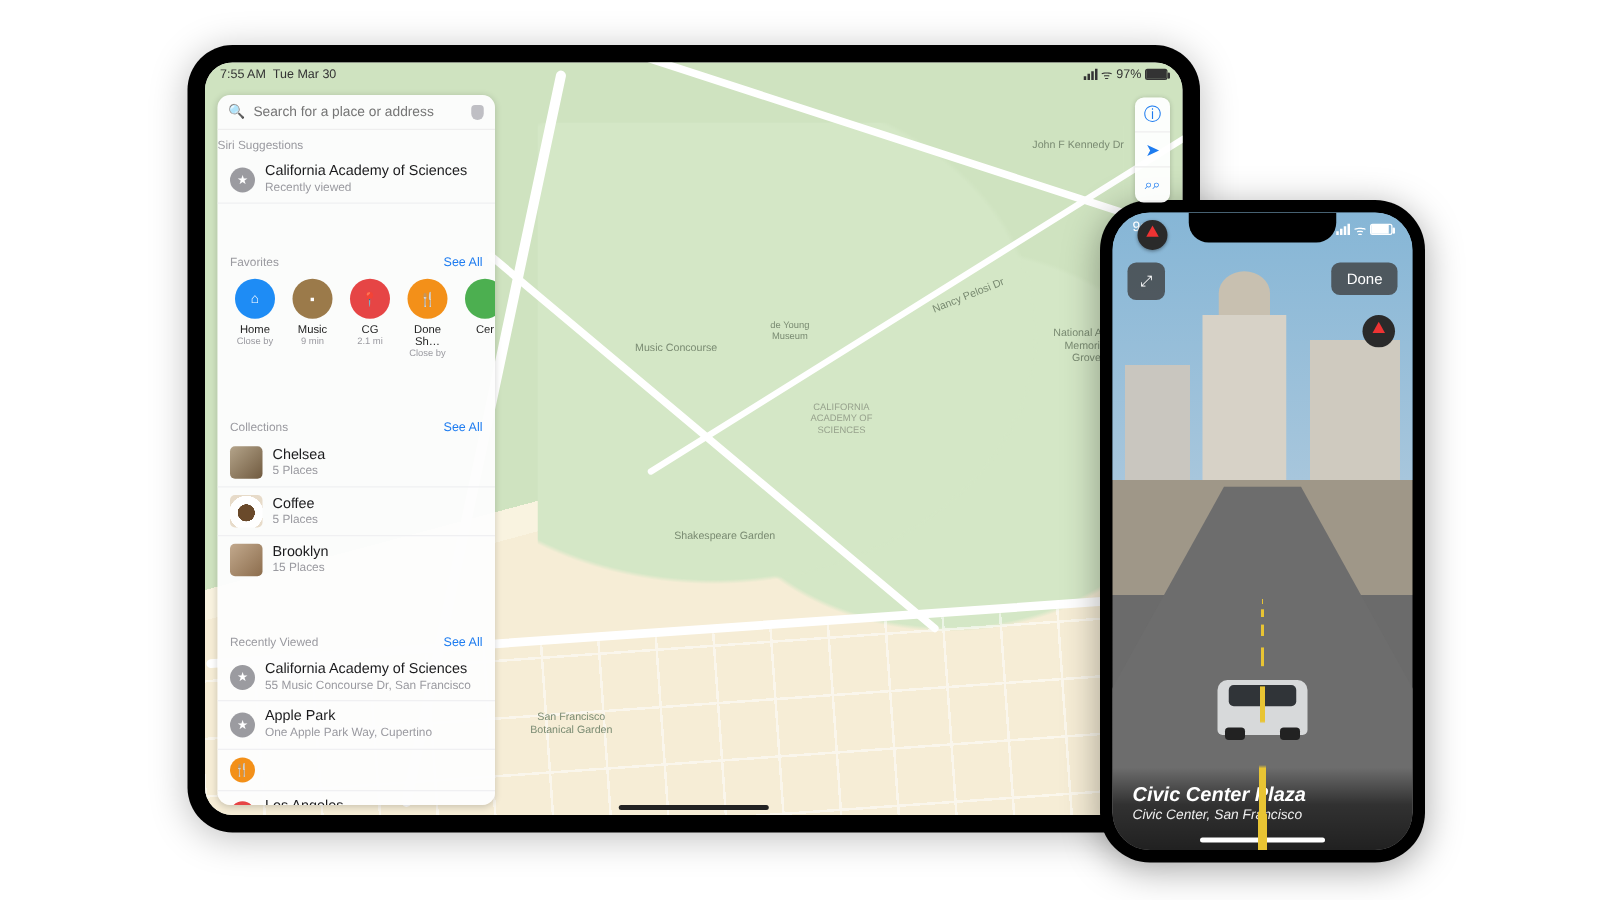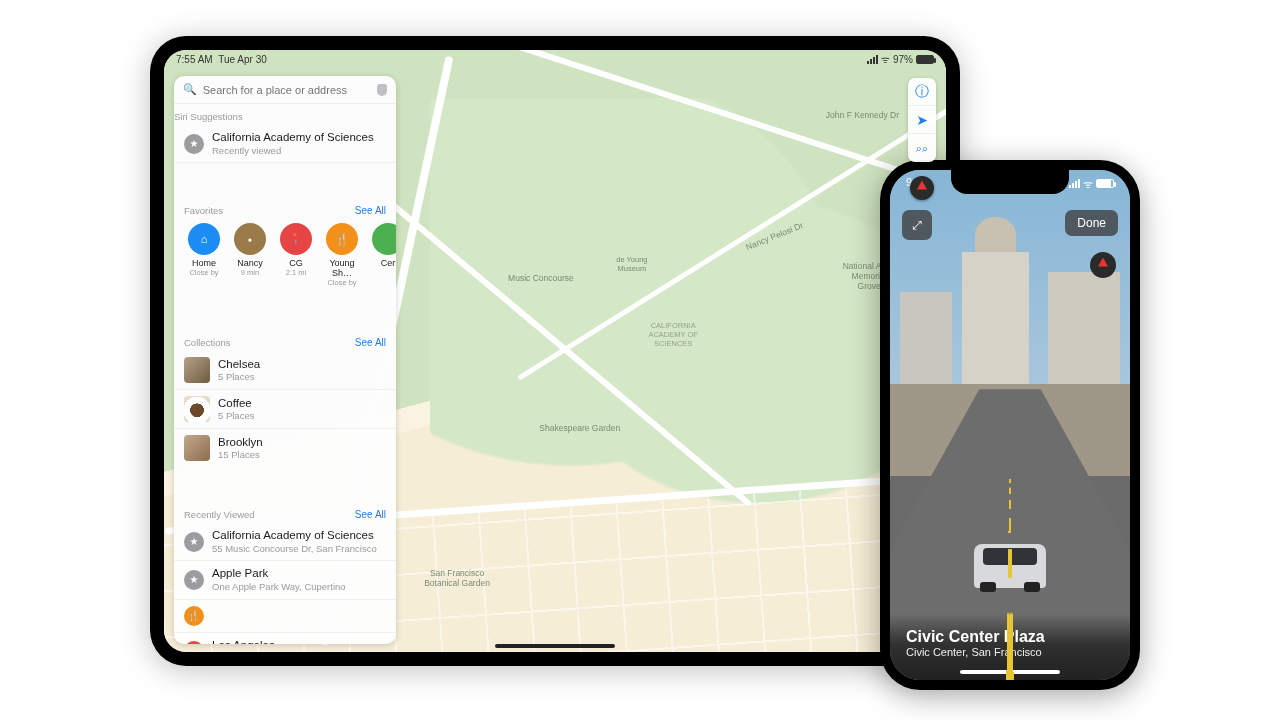--- a/index.html
+++ b/index.html
@@ -110,21 +110,21 @@
   .car{position:absolute;left:50%;bottom:18%;transform:translateX(-50%);width:72px;height:44px;background:#d7d9da;border-radius:8px 8px 4px 4px;}
   .car::before{content:"";position:absolute;left:12%;top:8%;width:76%;height:40%;background:#303438;border-radius:4px;}
   .car::after{content:"";position:absolute;left:8%;bottom:-4px;width:16px;height:10px;background:#222;border-radius:3px;box-shadow: 44px 0 #222;}
 
   .chip{position:absolute;top:40px;background:rgba(60,60,60,.78);color:#fff;border-radius:7px;font-size:12px;display:flex;align-items:center;justify-content:center;z-index:4;}
   .chip.collapse{left:12px;width:30px;height:30px;}
   .chip.done{right:12px;padding:6px 12px;}
   .ph-compass{position:absolute;right:14px;top:82px;width:26px;height:26px;border-radius:13px;background:#2a2a2a;z-index:4;}
   .ph-compass::after{content:"";position:absolute;left:50%;top:50%;width:0;height:0;border:5px solid transparent;border-bottom:9px solid #e33;transform:translate(-50%,-90%);}
 
-  .caption{position:absolute;left:0;right:0;bottom:0;padding:14px 16px 22px;color:#fff; background:linear-gradient(transparent, rgba(0,0,0,.55) 45%, rgba(0,0,0,.7)); z-index:4;}
+  .caption{position:absolute;left:0;right:0;bottom:0;padding:14px 16px 22px;color:#fff; background:linear-gradient(transparent, rgba(0,0,0,.55) 45%, rgba(0,0,0,.7)); z-index:4;font-style:italic;}
   .caption .t{font-size:16px;font-weight:600;}
   .caption .s{font-size:11px;opacity:.92;}
   .iphone .home-indicator{background:#fff;width:100px;bottom:6px;}
 
   .signal{display:inline-flex;gap:1px;align-items:flex-end;}
   .signal i{width:2px;background:currentColor;display:block;}
   .signal i:nth-child(1){height:3px}.signal i:nth-child(2){height:5px}.signal i:nth-child(3){height:7px}.signal i:nth-child(4){height:9px}
   .batt{width:18px;height:9px;border:1px solid currentColor;border-radius:2px;position:relative;}
   .batt::after{content:"";position:absolute;right:-3px;top:2px;width:2px;height:5px;background:currentColor;border-radius:1px;}
   .batt i{display:block;height:100%;background:currentColor;}
@@ -146,21 +146,21 @@
       <span class="maplabel" style="right:18%;top:30%;transform:rotate(-22deg)">Nancy Pelosi Dr</span>
       <span class="maplabel" style="left:44%;top:37%">Music Concourse</span>
       <span class="maplabel" style="left:48%;top:62%">Shakespeare Garden</span>
       <span class="maplabel" style="left:60%;top:45%;max-width:80px;white-space:normal;text-align:center;font-size:7.5px;color:#97a28d">CALIFORNIA ACADEMY OF SCIENCES</span>
       <span class="maplabel" style="left:33%;top:86%;white-space:normal;max-width:70px;text-align:center">San Francisco Botanical Garden</span>
       <span class="maplabel" style="right:6%;top:35%;white-space:normal;max-width:60px;text-align:center">National AIDS Memorial Grove</span>
       <span class="maplabel" style="left:56%;top:34%;white-space:normal;max-width:60px;text-align:center;font-size:7.5px">de Young Museum</span>
     </div>
 
     <div class="statusbar">
-      <div><span>7:55 AM</span>&nbsp;&nbsp;<span>Tue Apr 30</span></div>
+      <div><span>7:55 AM</span>&nbsp;&nbsp;<span>Tue Mar 30</span></div>
       <div class="right">
         <span class="signal">
             <i></i>
             <i></i>
             <i></i>
             <i></i>
           </span>
         <span>ᯤ</span>
         <span>97%</span>
         <span class="batt">
@@ -197,31 +197,31 @@
         <span class="seeall">See All</span>
       </div>
       <div class="favs" id="favs">
           <div class="fav">
      <div class="circle c-blue">⌂</div>
      <div class="t">Home</div>
      <div class="s">Close by</div>
    </div>
           <div class="fav">
      <div class="circle c-brown">🞍</div>
-     <div class="t">Nancy</div>
+     <div class="t">Music</div>
      <div class="s">9 min</div>
    </div>
           <div class="fav">
      <div class="circle c-red">📍</div>
      <div class="t">CG</div>
      <div class="s">2.1 mi</div>
    </div>
           <div class="fav">
      <div class="circle c-orange">🍴</div>
-     <div class="t">Young Sh…</div>
+     <div class="t">Done Sh…</div>
      <div class="s">Close by</div>
    </div>
           <div class="fav">
      <div class="circle c-green"></div>
      <div class="t">Cer</div>
      <div class="s"></div>
    </div>
         </div>
 
       <div class="section-header">

